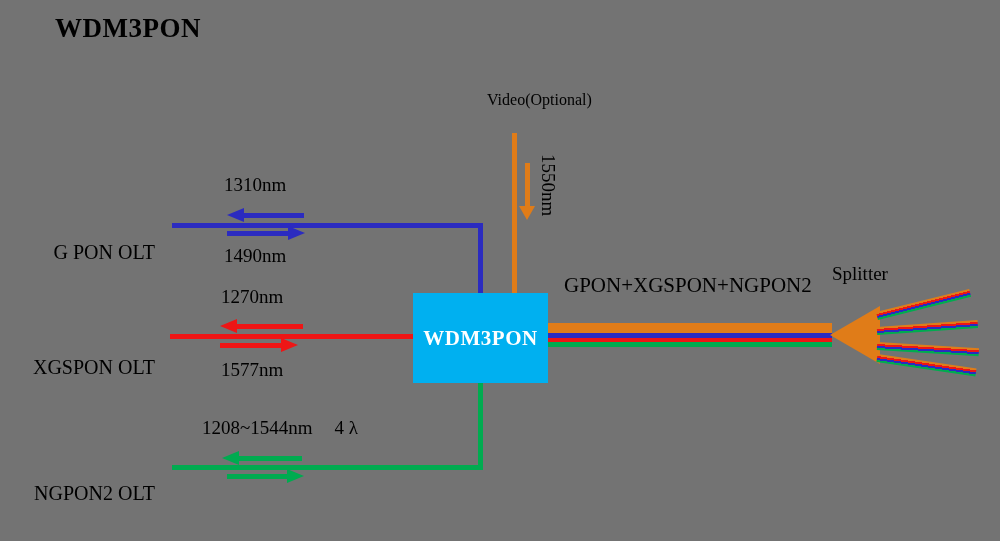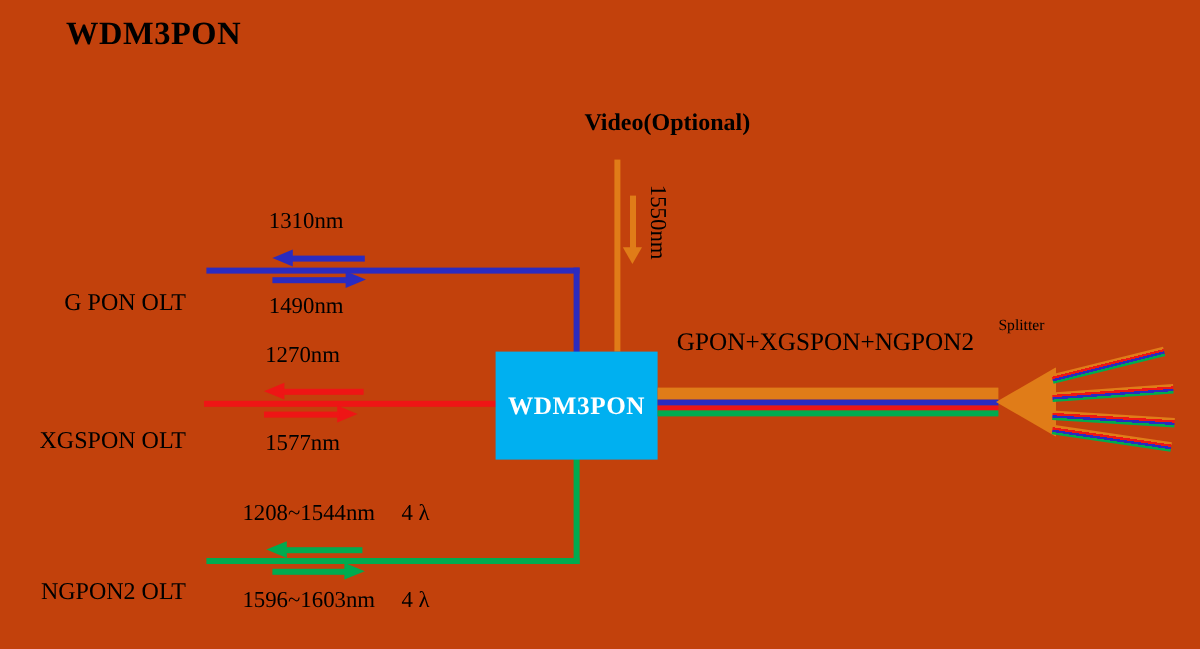--- a/index.html
+++ b/index.html
@@ -1,17 +1,17 @@
 <!DOCTYPE html>
 <html style="--blue: #2b2bc0; --red: #ee1515; --green: #00ab50; --orange: #e07c18; --cyan: #00b0f0;"><head>
 <meta charset="utf-8">
 <style>
   html,body { margin:0; padding:0; background:#fff; }
   .canvas {
-    position:relative; width:1000px; height:541px; background:#c2410c;
+    position:relative; width:1000px; height:541px; background:#737373;
     font-family:"Liberation Serif", serif; color:#000; overflow:hidden;
   }
   .lbl { position:absolute; white-space:nowrap; line-height:1.1; }
 
   .page-title { left:55px; top:14px; font-size:27px; font-weight:bold; letter-spacing:0.5px; }
 
   
   .olt-label { width:125px; text-align:right; font-size:20px;margin-top:32px; }
   .olt-gpon   { left:30px; top:209px; }
   .olt-xgspon { left:30px; top:324px; }
@@ -20,25 +20,25 @@
   
   .wl { font-size:19px; }
   .wl-1310 { left:224px; top:175px; }
   .wl-1490 { left:224px; top:246px; }
   .wl-1270 { left:221px; top:287px; }
   .wl-1577 { left:221px; top:360px; }
   .wl-ng-up { left:202px; top:418px; }
   .wl-ng-dn { left:202px; top:491px; }
   .lambda { margin-left:22px; }
 
-  .video-label { left:487px; top:91px; font-size:20px;font-weight:bold; }
+  .video-label { left:487px; top:91px; font-size:16px; }
   .wl-1550 { left:537px; top:154px; font-size:19px; writing-mode:vertical-rl; }
 
   .out-label { left:564px; top:274px; font-size:21px;text-align:right; }
-  .splitter-label { left:832px; top:264px; font-size:13px; }
+  .splitter-label { left:832px; top:264px; font-size:19px; }
 
   
   .hline { position:absolute; height:5px; }
   .vline { position:absolute; width:5px; }
   .line-blue-h  { left:172px; top:223px; width:311px; background:var(--blue); }
   .line-blue-v  { left:478px; top:223px; height:75px; background:var(--blue); }
   .line-red-h   { left:170px; top:334px; width:245px; background:var(--red); }
   .line-green-h { left:172px; top:465px; width:311px; background:var(--green); }
   .line-green-v { left:478px; top:380px; height:90px; background:var(--green); }
   .line-orange-v{ left:512px; top:133px; height:160px; background:var(--orange); }
@@ -141,23 +141,20 @@
   <div class="hline line-green-h"></div>
   <div class="vline line-green-v"></div>
   <div class="arrow left arr-ngpon2-up">
     <div class="head"></div>
     <div class="shaft"></div>
   </div>
   <div class="arrow right arr-ngpon2-dn">
     <div class="head"></div>
     <div class="shaft"></div>
   </div>
-  <div class="lbl wl wl-ng-dn">
-    <span>1596~1603nm</span><span class="lambda">4 λ</span>
-  </div>
 
   <div class="wdm-box">
     <span>WDM3PON</span>
   </div>
 
   <div class="lbl out-label">GPON+XGSPON+NGPON2</div>
   <div class="stripe stripe-orange"></div>
   <div class="stripe stripe-blue"></div>
   <div class="stripe stripe-red"></div>
   <div class="stripe stripe-green"></div>

